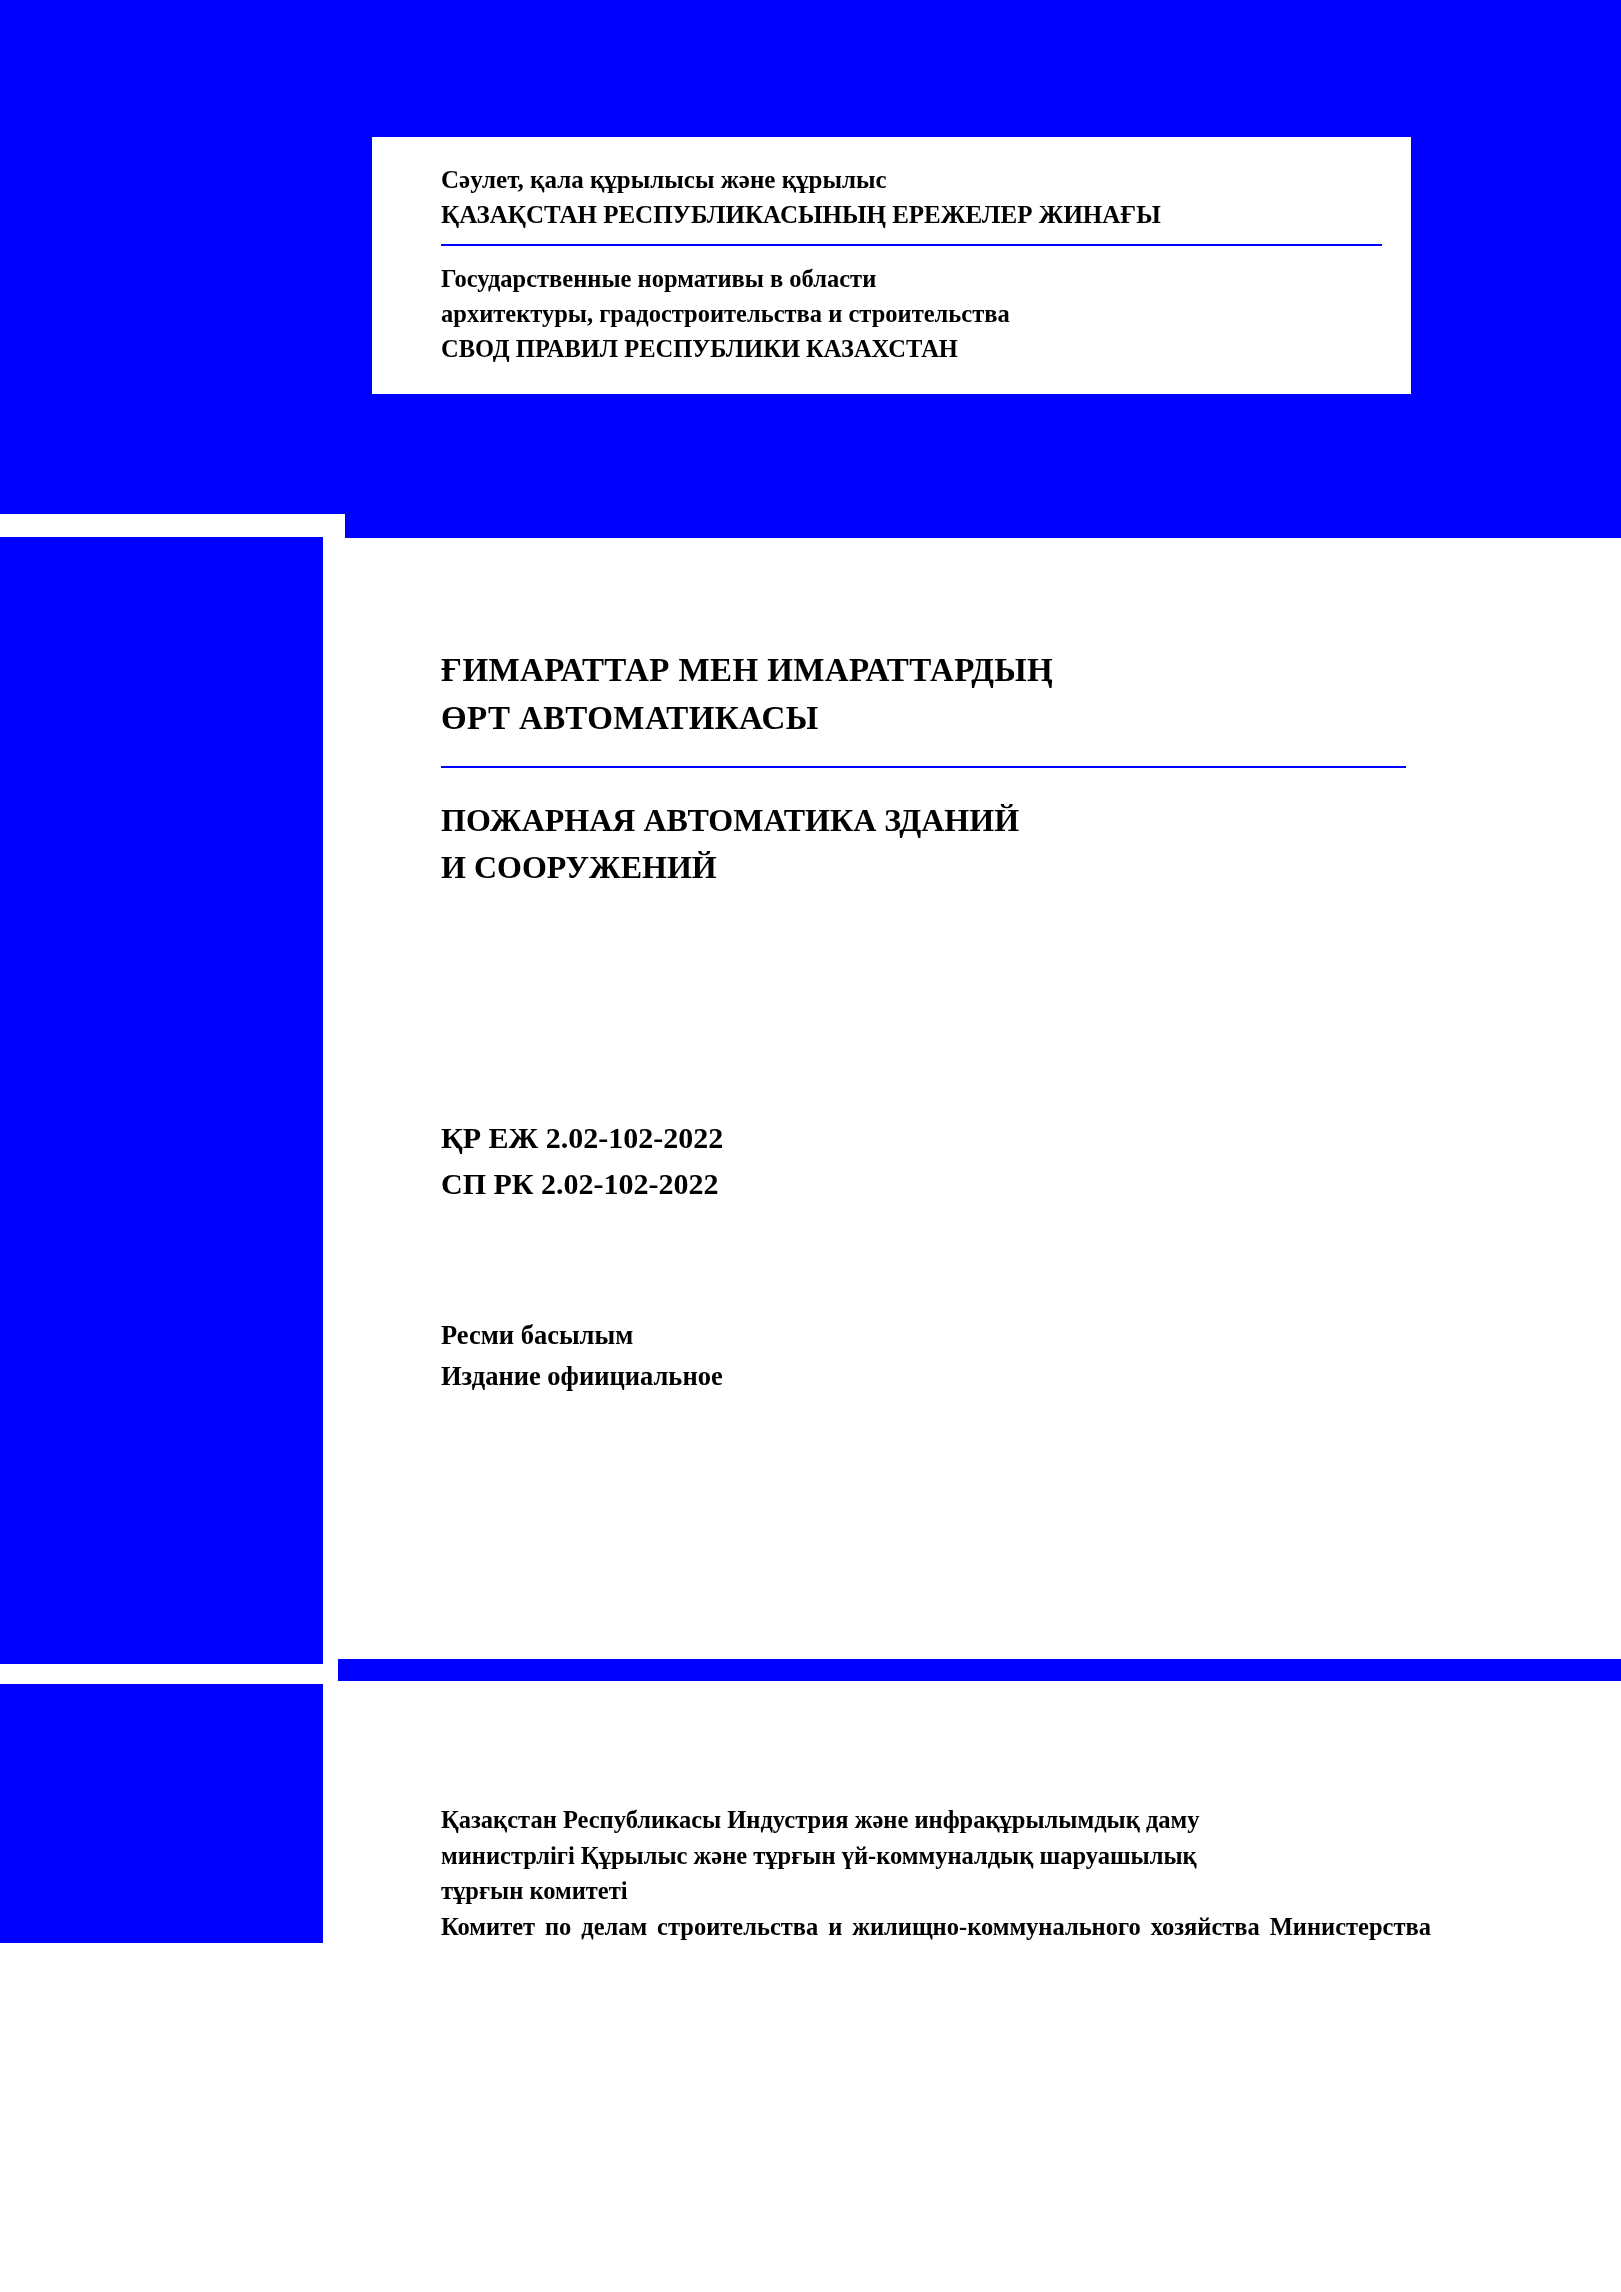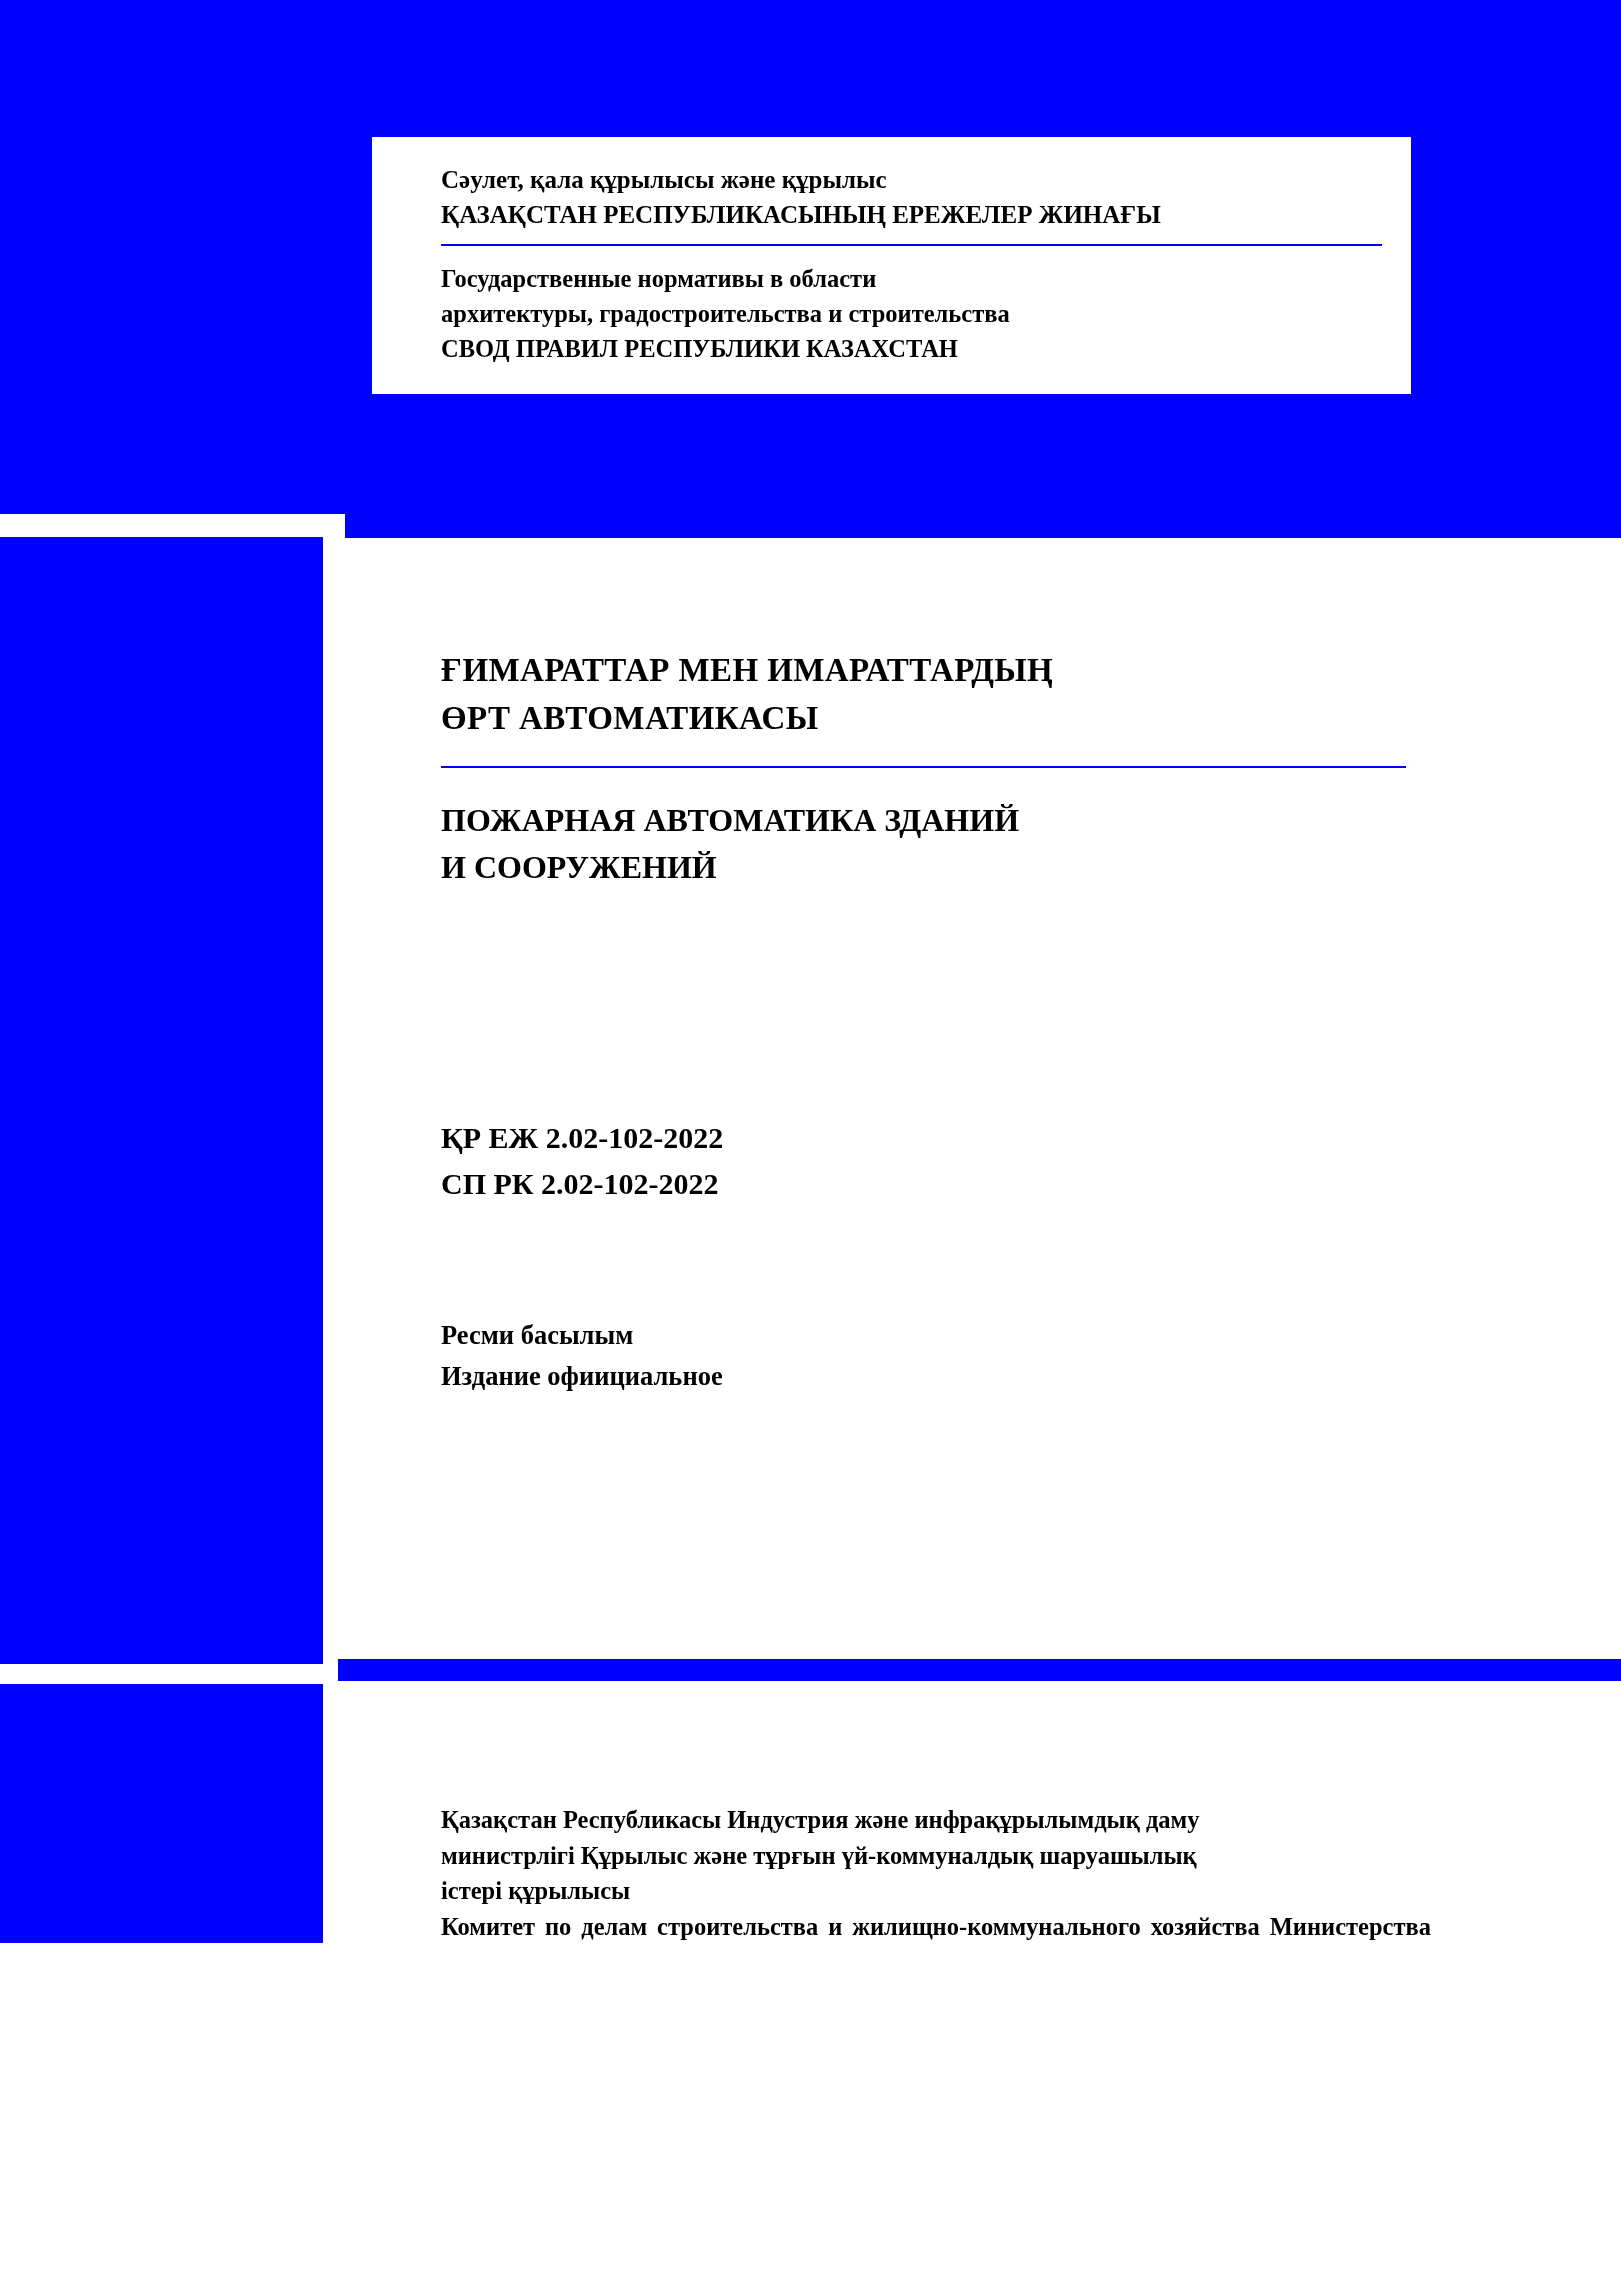--- a/index.html
+++ b/index.html
@@ -216,20 +216,20 @@
     <div class="edition">
       <div>Ресми басылым</div>
       <div>Издание офиициальное</div>
     </div>
   </div>
 
   <div class="footer">
     <div class="kz-pub">
       <div>Қазақстан Республикасы Индустрия және инфрақұрылымдық даму</div>
       <div>министрлігі Құрылыс және тұрғын үй-коммуналдық шаруашылық</div>
-      <div>істері құрылысы</div>
+      <div>тұрғын комитеті</div>
     </div>
     <div class="ru-pub">Комитет по делам строительства и жилищно-коммунального хозяйства Министерства индустрии и инфраструктурного развития Республики Казахстан</div>
     <div class="city">Астана 2024</div>
   </div>
 
 </div>
 
 
 </body></html>

